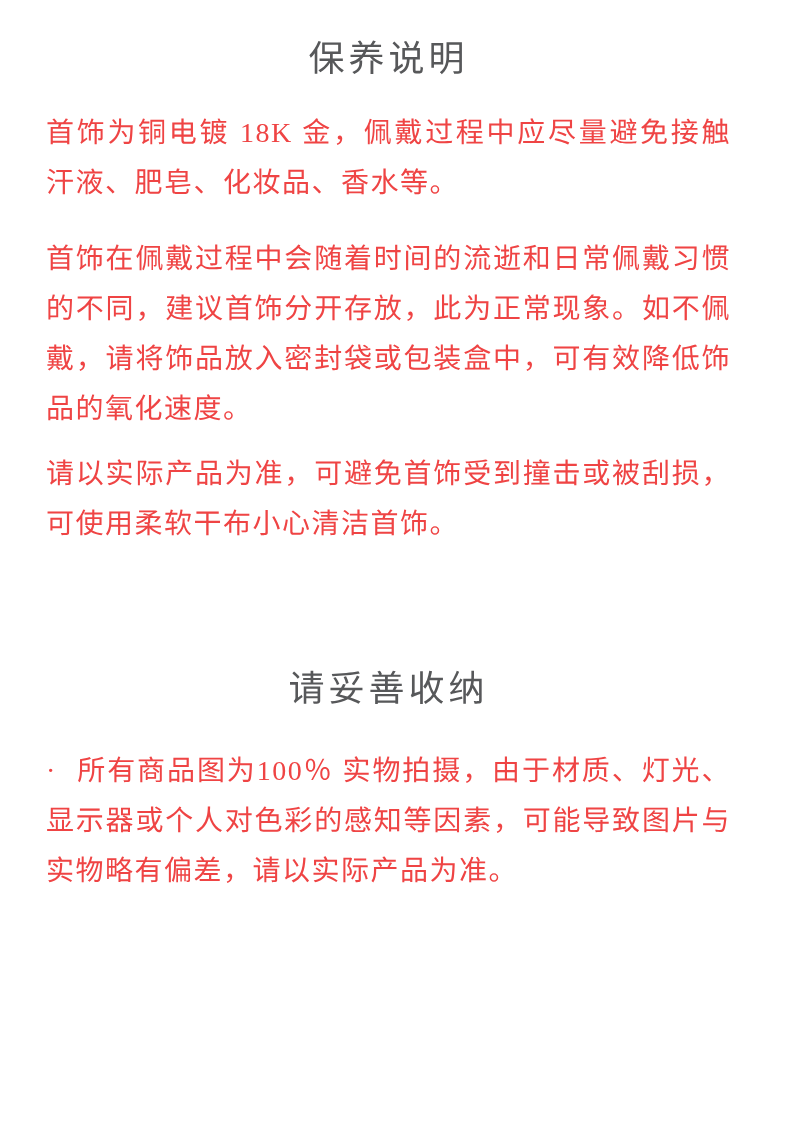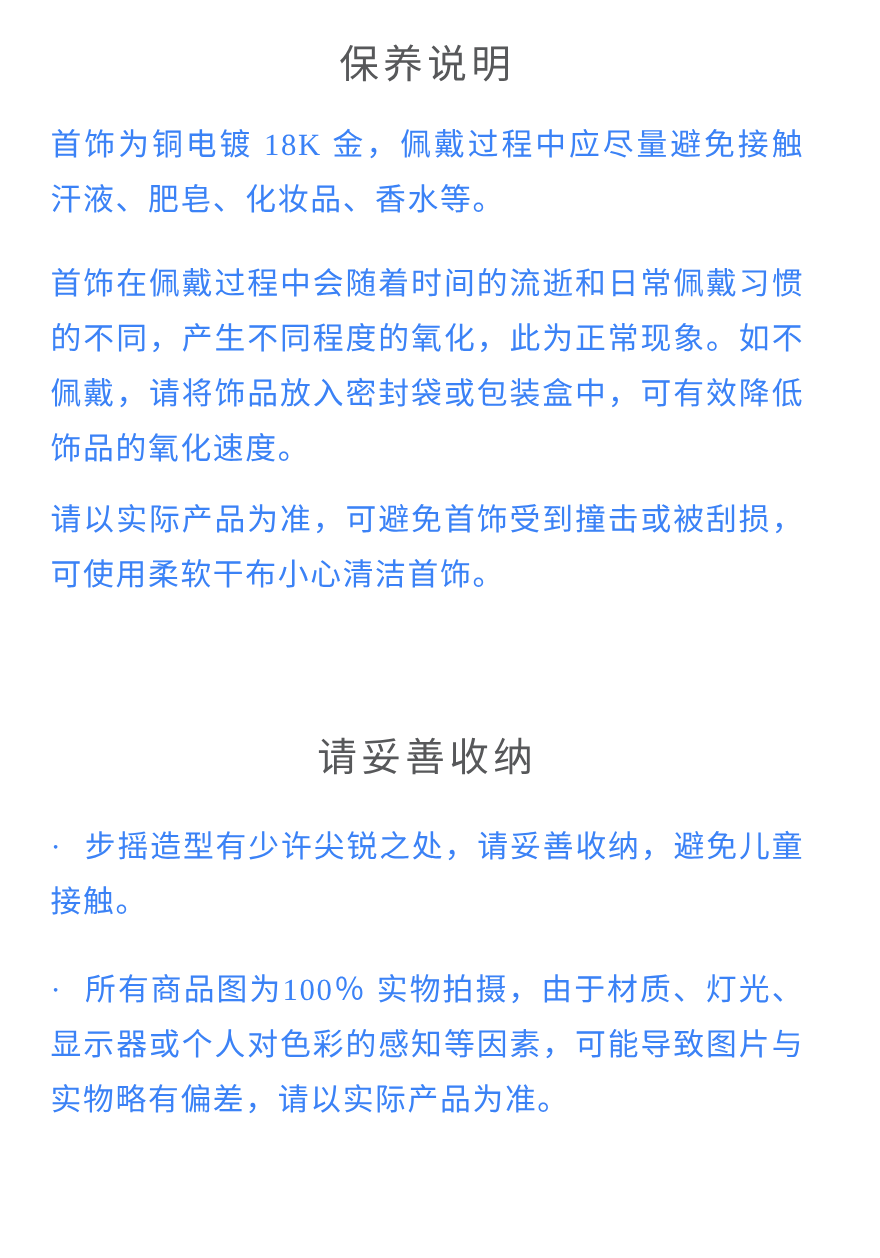--- a/index.html
+++ b/index.html
@@ -25,21 +25,21 @@
     text-align: center;
     letter-spacing: 4px;
     color: #57585a;
   }
   .para {
     margin: 0 0 26px 0;
     font-size: 28px;
     line-height: 50px;
     letter-spacing: 1.5px;
     text-align: justify;
-    color: #3b82f6;
+    color: #ef4444;
   }
   .para-tight { margin-bottom: 15px; }
   .para-last  { margin-bottom: 0; }
   .section-notice .heading {
     margin-top: 115px;
     margin-bottom: 32px;
   }
   .bullet-item { margin-bottom: 30px; }
   .bullet-item.para-last { margin-bottom: 0; }
   .bullet { padding-right: 20px; }
@@ -47,26 +47,25 @@
 </head>
 <body>
 
 <main class="page">
 
   <section class="section section-care">
     <h2 class="heading">保养说明</h2>
 
     <p class="para">首饰为铜电镀 18K 金，佩戴过程中应尽量避免接触汗液、肥皂、化妆品、香水等。</p>
 
-    <p class="para para-tight">首饰在佩戴过程中会随着时间的流逝和日常佩戴习惯的不同，产生不同程度的氧化，此为正常现象。如不佩戴，请将饰品放入密封袋或包装盒中，可有效降低饰品的氧化速度。</p>
+    <p class="para para-tight">首饰在佩戴过程中会随着时间的流逝和日常佩戴习惯的不同，建议首饰分开存放，此为正常现象。如不佩戴，请将饰品放入密封袋或包装盒中，可有效降低饰品的氧化速度。</p>
 
     <p class="para para-last">请以实际产品为准，可避免首饰受到撞击或被刮损，可使用柔软干布小心清洁首饰。</p>
   </section>
 
   <section class="section section-notice">
     <h2 class="heading">请妥善收纳</h2>
 
-    <p class="para bullet-item"><span class="bullet">·</span><span>步摇造型有少许尖锐之处，请妥善收纳，避免儿童接触。</span></p>
 
     <p class="para bullet-item para-last"><span class="bullet">·</span><span>所有商品图为100％ 实物拍摄，由于材质、灯光、显示器或个人对色彩的感知等因素，可能导致图片与实物略有偏差，请以实际产品为准。</span></p>
   </section>
 
 </main>
 
 </body></html>

